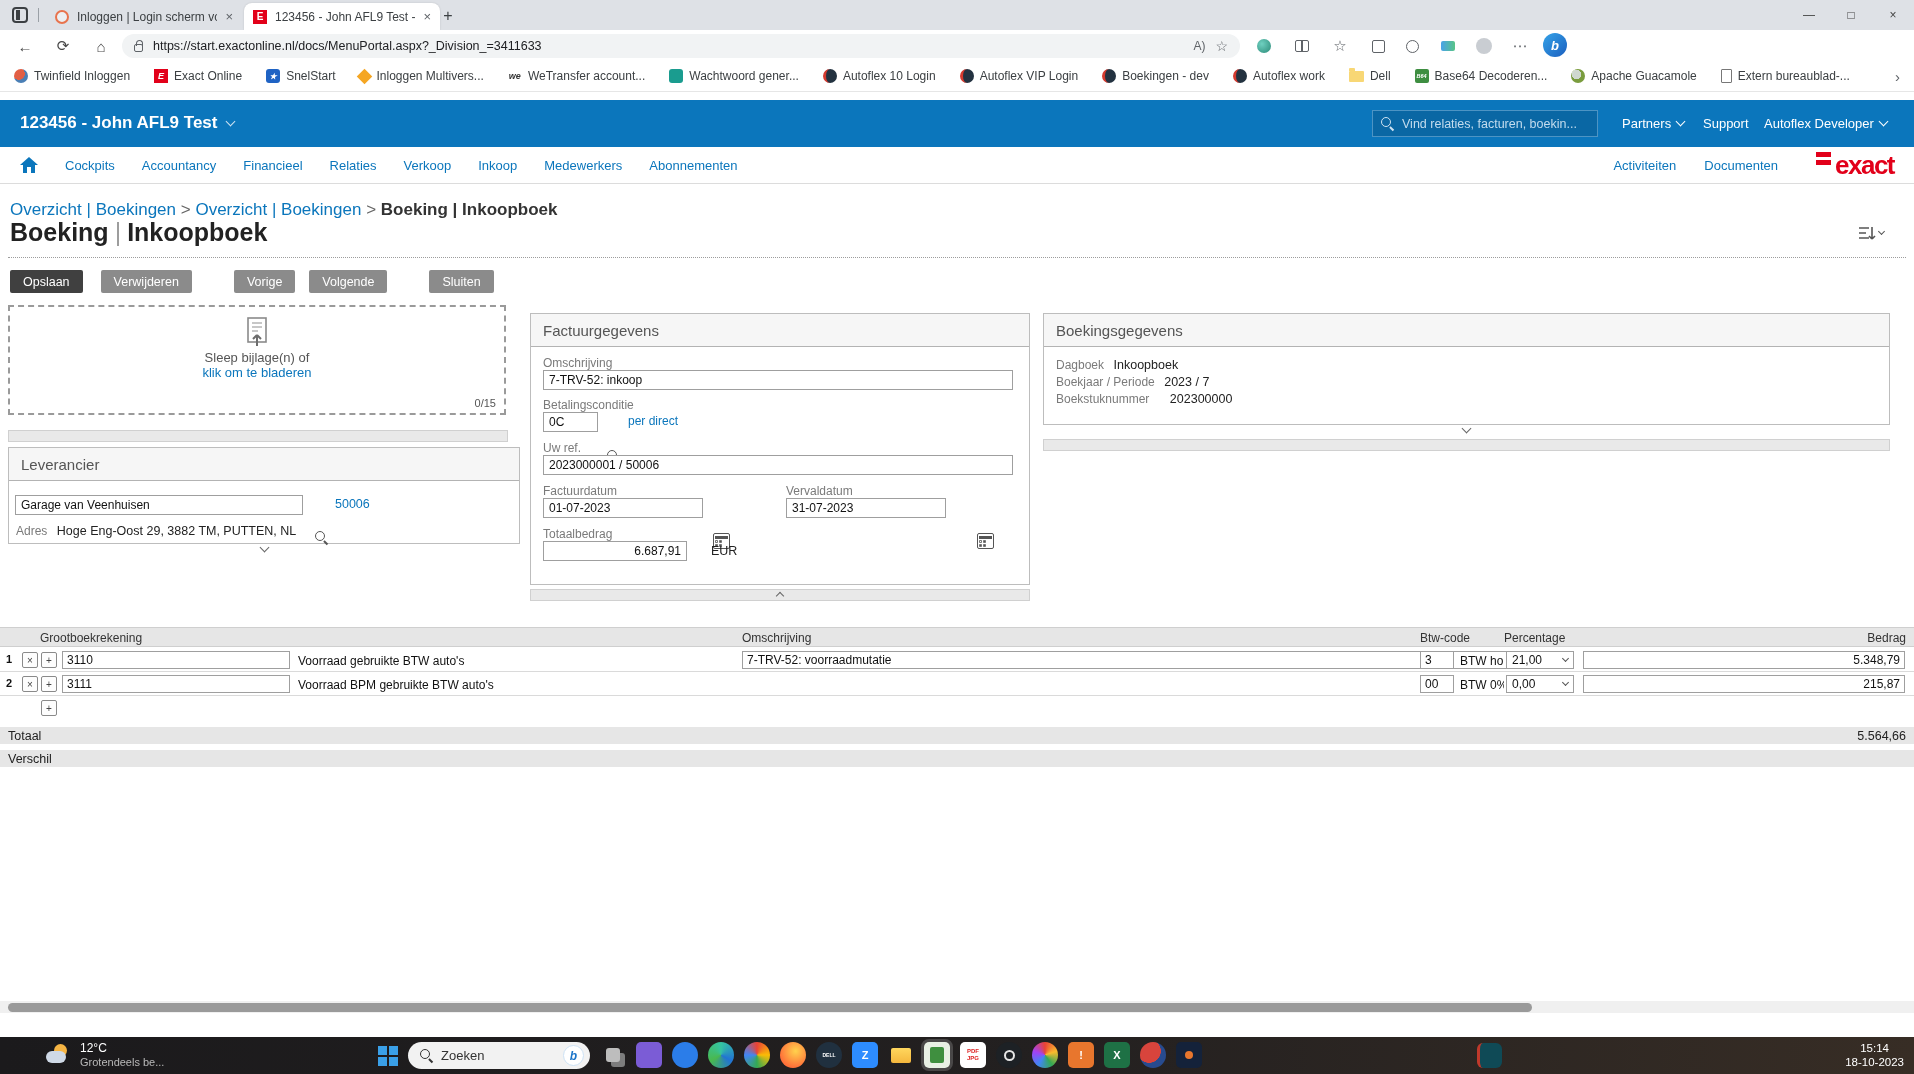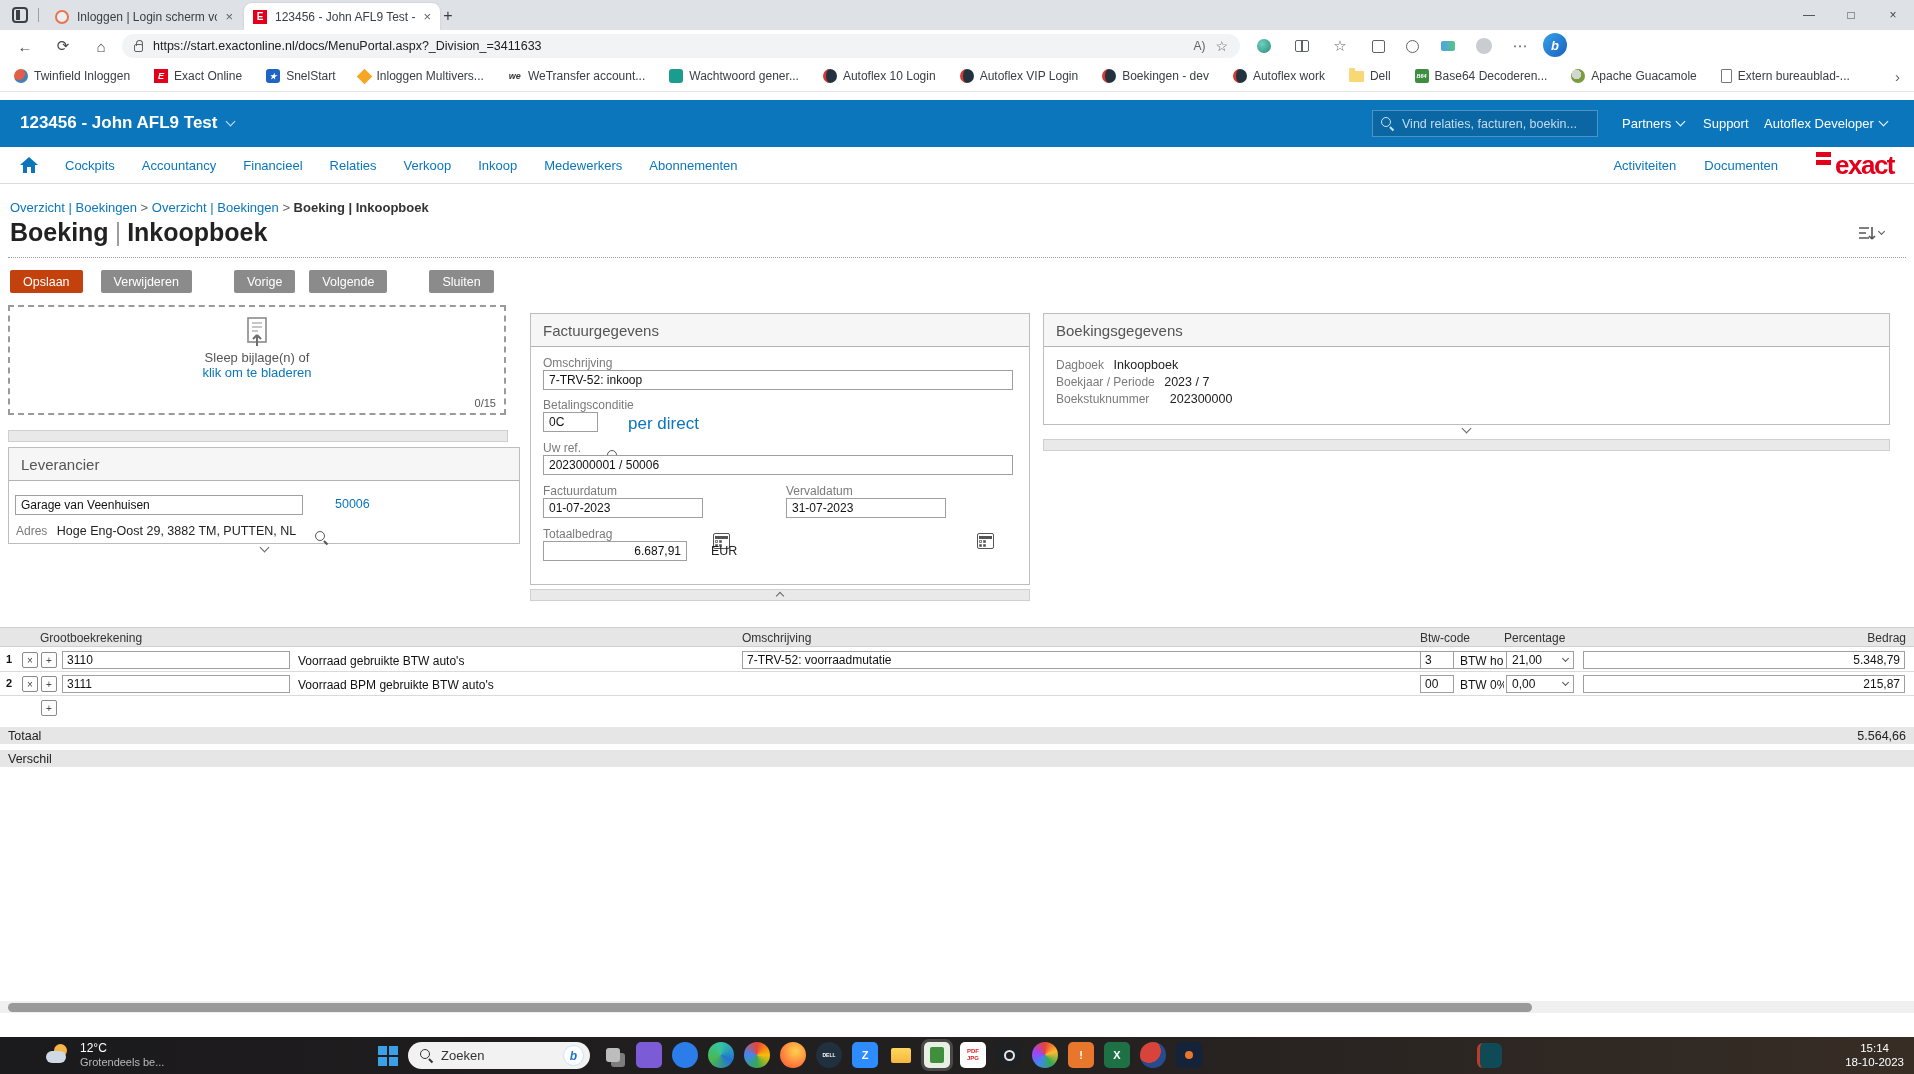--- a/index.html
+++ b/index.html
@@ -62,31 +62,31 @@
   .magw::after{content:"";position:absolute;left:9px;top:9px;width:5px;height:1.8px;background:currentColor;transform:rotate(45deg);transform-origin:left center}
 
   .mainnav{position:absolute;left:0;top:147px;width:100%;height:37px;background:#fff;border-bottom:1px solid #dcdcdc;display:flex;align-items:center;gap:27px;padding:0 20px;font-size:13px}
   .mainnav a{color:#0b76bc;text-decoration:none;white-space:nowrap}
   .navright{margin-left:auto;display:flex;align-items:center;gap:28px}
   .logo{display:flex;align-items:flex-start;gap:4px;margin-left:10px}
   .logoeq{display:flex;flex-direction:column;gap:3px}
   .logoeq i{display:block;width:15px;height:5px;background:#e2001a}
   .logotxt{color:#e2001a;font-size:26px;font-weight:bold;letter-spacing:-1.5px;line-height:1}
 
-  .crumb{position:absolute;left:10px;top:200px;font-size:13px;color:#666}
+  .crumb{position:absolute;left:10px;top:200px;font-size:17px;color:#666}
   .crumb a{color:#0b76bc;text-decoration:none}
   .crumb b{color:#333}
   .ptitle{position:absolute;left:10px;top:218px;font-size:25px;font-weight:bold;color:#222}
   .ptitle .psep{color:#9d9d9d;font-weight:normal;padding:0 6px}
   .sorticon{position:absolute;left:1858px;top:226px;display:flex;align-items:center;gap:3px;color:#555}
   .dotline{position:absolute;left:8px;top:257px;width:1898px;border-top:1px dotted #9c9c9c}
 
   .btnrow{position:absolute;left:10px;top:270px;display:flex;gap:14px}
   .btn{height:23px;padding:0 13px;font-size:12.5px;color:#fff;background:#8b8b8b;border:none;border-radius:2px;font-family:inherit}
-  .btn.primary{background:#c2410c;margin-right:4px}
+  .btn.primary{background:#404040;margin-right:4px}
   .btnrow .gap{width:14px}
 
   .dropzone{position:absolute;left:8px;top:305px;width:498px;height:110px;border:2px dashed #9a9a9a;text-align:center;font-size:13px;color:#555}
   .dz-count{position:absolute;right:8px;bottom:4px;font-size:11px;color:#555}
   .bluelink{color:#0b76bc;text-decoration:none}
 
   .panel{position:absolute;border:1px solid #bdbdbd;background:#fff}
   .panel-h{height:33px;background:#f6f6f6;border-bottom:1px solid #b3b3b3;display:flex;align-items:center;padding:0 12px;font-size:15px;color:#555}
   .flabel{font-size:12px;color:#7a7a7a}
   .tinput{border:1px solid #9f9f9f;height:20px;font-size:12px;padding:0 5px;font-family:inherit;background:#fff;color:#111;width:100%}
@@ -346,21 +346,21 @@
 
   <div class="panel" style="left:530px;top:313px;width:500px;height:272px">
     <div class="panel-h">
         <span>Factuurgegevens</span>
       </div>
     <div class="flabel abs" style="left:12px;top:42px">Omschrijving</div>
     <input class="tinput abs" style="left: 12px; top: 56px; width: 470px;" value="7-TRV-52: inkoop">
     <div class="flabel abs" style="left:12px;top:84px">Betalingsconditie</div>
     <input class="tinput abs" style="left: 12px; top: 98px; width: 55px;" value="0C">
     <span class="magw abs" style="left:76px;top:101px;color:#555"></span>
-    <a class="bluelink abs" href="#" style="left:97px;top:100px;font-size:17px">per direct</a>
+    <a class="bluelink abs" href="#" style="left:97px;top:100px;font-size:12px">per direct</a>
     <div class="flabel abs" style="left:12px;top:127px">Uw ref.</div>
     <input class="tinput abs" style="left: 12px; top: 141px; width: 470px;" value="2023000001 / 50006">
     <div class="flabel abs" style="left:12px;top:170px">Factuurdatum</div>
     <input class="tinput abs" style="left: 12px; top: 184px; width: 160px;" value="01-07-2023">
     <span class="cal abs" style="left:182px;top:186px"></span>
     <div class="flabel abs" style="left:255px;top:170px">Vervaldatum</div>
     <input class="tinput abs" style="left: 255px; top: 184px; width: 160px;" value="31-07-2023">
     <span class="cal abs" style="left:425px;top:186px"></span>
     <div class="flabel abs" style="left:12px;top:213px">Totaalbedrag</div>
     <input class="tinput abs" style="left: 12px; top: 227px; width: 144px; text-align: right;" value="6.687,91">

